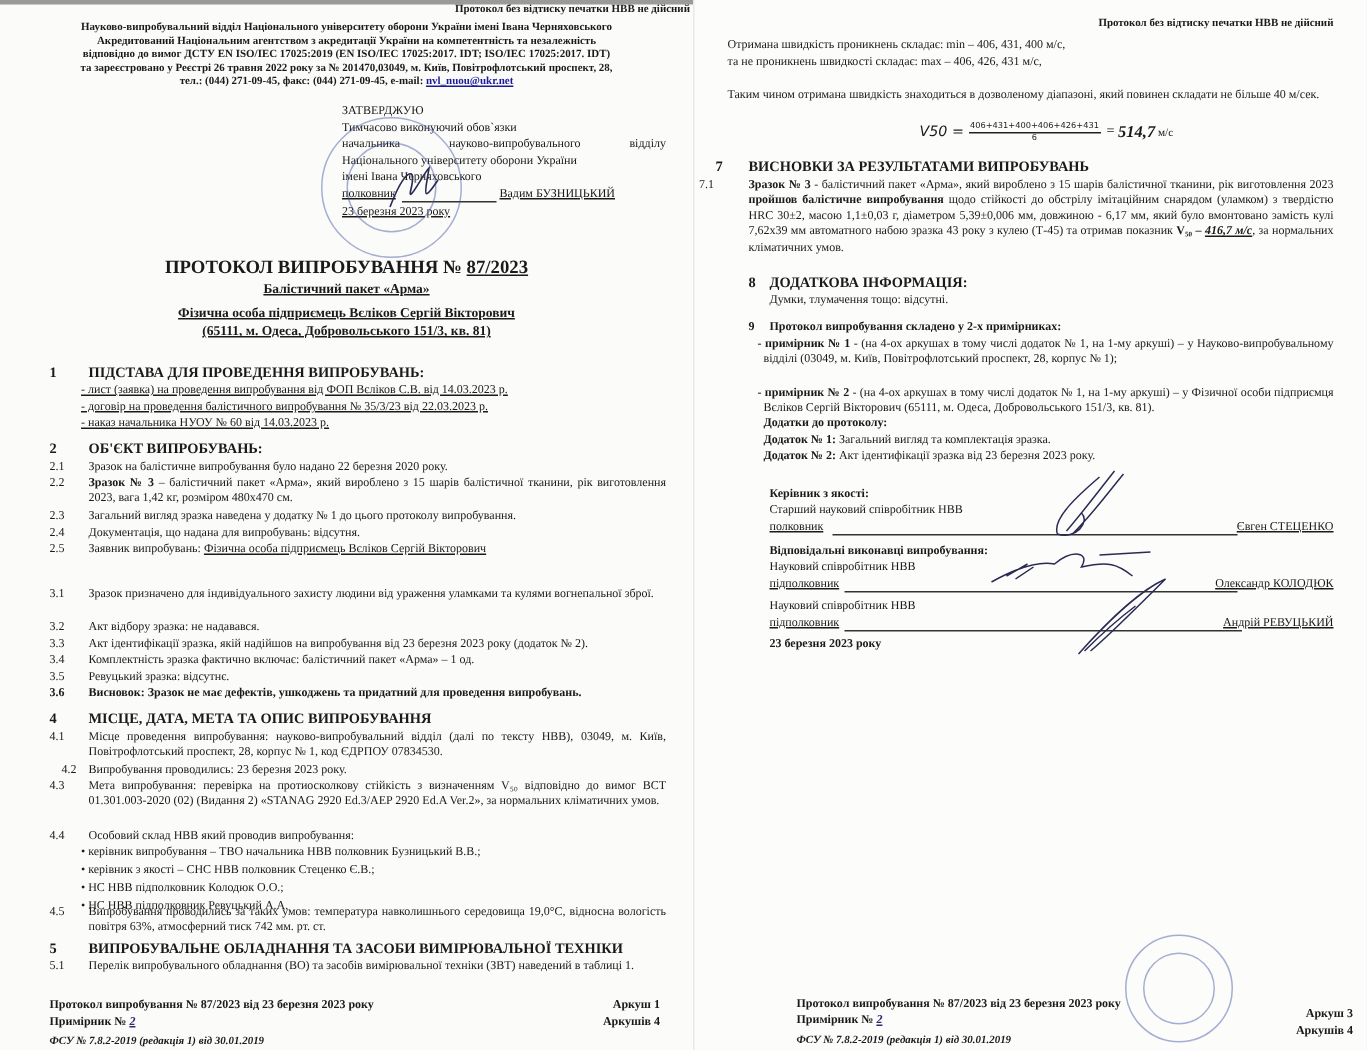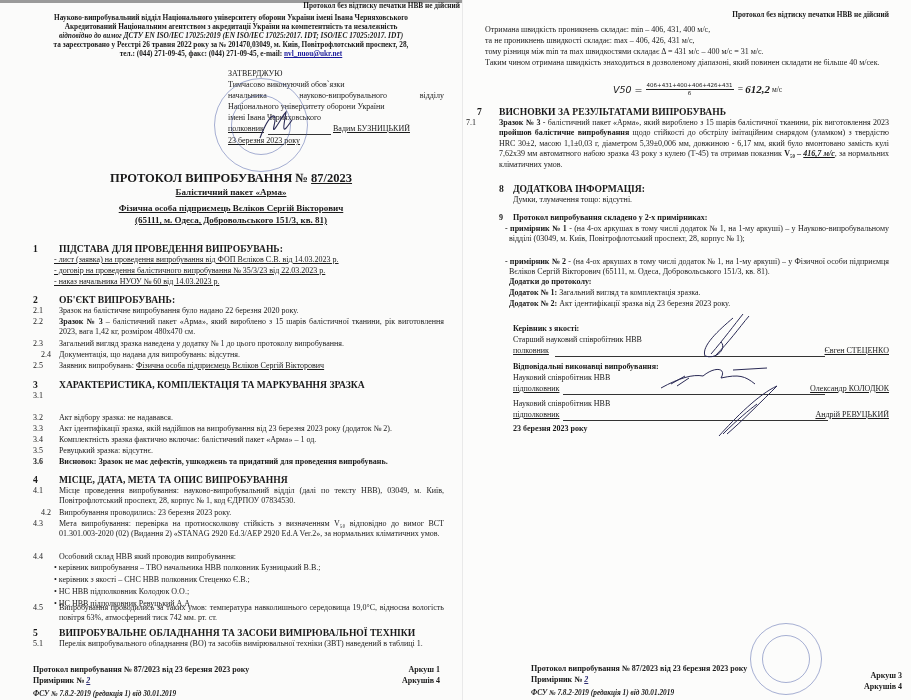--- a/index.html
+++ b/index.html
@@ -29,21 +29,21 @@
 </style>
 </head>
 <body>
 
 <div class="page" id="page-left">
   <div class="topbar"></div>
   <div class="abs b f7" style="right:2px;top:1px;">Протокол без відтиску печатки НВВ не дійсний</div>
 
   <div class="abs b f7 c" style="left:0;width:462px;top:13px;">Науково-випробувальний відділ Національного університету оборони України імені Івана Черняховського</div>
   <div class="abs b f7 c" style="left:0;width:462px;top:22px;">Акредитований Національним агентством з акредитації України на компетентність та незалежність</div>
-  <div class="abs b f7 c" style="left:0;width:462px;top:31px;font-style:italic;">відповідно до вимог ДСТУ EN ISO/IEC 17025:2019 (EN ISO/IEC 17025:2017. IDT; ISO/IEC 17025:2017. IDT)</div>
+  <div class="abs b f7 c" style="left:0;width:462px;top:31px;">відповідно до вимог ДСТУ EN ISO/IEC 17025:2019 (EN ISO/IEC 17025:2017. IDT; ISO/IEC 17025:2017. IDT)</div>
   <div class="abs b f7 c" style="left:0;width:462px;top:40px;">та зареєстровано у Реєстрі 26 травня 2022 року за № 201470,03049, м. Київ, Повітрофлотський проспект, 28,</div>
   <div class="abs b f7 c" style="left:0;width:462px;top:49px;">
     <span>тел.: (044) 271-09-45, факс: (044) 271-09-45, e-mail: </span><span class="link">nvl_nuou@ukr.net</span>
   </div>
 
   <div class="abs f8" style="left:228px;top:69px;">ЗАТВЕРДЖУЮ</div>
   <div class="abs f8" style="left:228px;top:80px;">Тимчасово виконуючий обов`язки</div>
   <div class="abs f8" style="left:228px;top:91px;width:216px;text-align:justify;text-align-last:justify;white-space:normal;">начальника науково-випробувального відділу</div>
   <div class="abs f8" style="left:228px;top:102px;">Національного університету оборони України</div>
   <div class="abs f8" style="left:228px;top:113px;">імені Івана Черняховського</div>
@@ -70,25 +70,25 @@
   <div class="abs h2" style="left:33px;top:243px;"><span class="num">1</span><span>ПІДСТАВА ДЛЯ ПРОВЕДЕННЯ ВИПРОБУВАНЬ:</span></div>
   <div class="abs f8 u" style="left:54px;top:255px;">- лист (заявка) на проведення випробування від ФОП Вєліков С.В. від 14.03.2023 р.</div>
   <div class="abs f8 u" style="left:54px;top:266px;">- договір на проведення балістичного випробування № 35/3/23 від 22.03.2023 р.</div>
   <div class="abs f8 u" style="left:54px;top:277px;">- наказ начальника НУОУ № 60 від 14.03.2023 р.</div>
 
   <div class="abs h2" style="left:33px;top:294px;"><span class="num">2</span><span>ОБ'ЄКТ ВИПРОБУВАНЬ:</span></div>
   <div class="abs f8" style="left:33px;top:306px;"><span class="num">2.1</span><span>Зразок на балістичне випробування було надано 22 березня 2020 року.</span></div>
   <div class="abs f8" style="left:33px;top:317px;"><span class="num">2.2</span></div>
   <div class="abs f8 wrap" style="left:59px;top:317px;width:385px;"><b>Зразок № 3</b><span> – балістичний пакет «Арма», який вироблено з 15 шарів балістичної тканини, рік виготовлення 2023, вага 1,42 кг, розміром 480х470 см.</span></div>
   <div class="abs f8" style="left:33px;top:339px;"><span class="num">2.3</span><span>Загальний вигляд зразка наведена у додатку № 1 до цього протоколу випробування.</span></div>
-  <div class="abs f8" style="left:33px;top:350px;text-align:center;"><span class="num">2.4</span><span>Документація, що надана для випробувань: відсутня.</span></div>
+  <div class="abs f8" style="left:33px;top:350px;"><span class="num">2.4</span><span>Документація, що надана для випробувань: відсутня.</span></div>
   <div class="abs f8" style="left:33px;top:361px;"><span class="num">2.5</span><span>Заявник випробувань: </span><span class="u">Фізична особа підприємець Вєліков Сергій Вікторович</span></div>
 
-  <div class="abs h2" style="left:33px;top:379px;"><span class="num">3</span><span>ХАРАКТЕРИСТИКА, КОМПЛЕКТАЦІЯ ТА МАРКУВАННЯ ЗРАЗКА</span></div>
   <div class="abs f8" style="left:33px;top:391px;"><span class="num">3.1</span></div>
+  <div class="abs f8 wrap" style="left:59px;top:391px;width:385px;">Зразок призначено для індивідуального захисту людини від ураження уламками та кулями вогнепальної зброї.</div>
   <div class="abs f8" style="left:33px;top:413px;"><span class="num">3.2</span><span>Акт відбору зразка: не надавався.</span></div>
   <div class="abs f8" style="left:33px;top:424px;"><span class="num">3.3</span><span>Акт ідентифікації зразка, якій надійшов на випробування від 23 березня 2023 року (додаток № 2).</span></div>
   <div class="abs f8" style="left:33px;top:435px;"><span class="num">3.4</span><span>Комплектність зразка фактично включає: балістичний пакет «Арма» – 1 од.</span></div>
   <div class="abs f8" style="left:33px;top:446px;"><span class="num">3.5</span><span>Ревуцький зразка: відсутнє.</span></div>
   <div class="abs f8" style="left:33px;top:457px;font-weight:bold;"><span class="num">3.6</span><span>Висновок: Зразок не має дефектів, ушкоджень та придатний для проведення випробувань.</span></div>
 
   <div class="abs h2" style="left:33px;top:474px;"><span class="num">4</span><span>МІСЦЕ, ДАТА, МЕТА ТА ОПИС ВИПРОБУВАННЯ</span></div>
   <div class="abs f8" style="left:33px;top:486px;"><span class="num">4.1</span></div>
   <div class="abs f8 wrap" style="left:59px;top:486px;width:385px;">Місце проведення випробування: науково-випробувальний відділ (далі по тексту НВВ), 03049, м. Київ, Повітрофлотський проспект, 28, корпус № 1, код ЄДРПОУ 07834530.</div>
   <div class="abs f8" style="left:33px;top:508px;text-align:center;"><span class="num">4.2</span><span>Випробування проводились: 23 березня 2023 року.</span></div>
@@ -112,30 +112,29 @@
   <div class="abs b i f7" style="left:33px;top:689px;">ФСУ № 7.8.2-2019 (редакція 1) від 30.01.2019</div>
   <div class="abs b f8" style="right:22px;top:665px;">Аркуш 1</div>
   <div class="abs b f8" style="right:22px;top:676px;">Аркушів 4</div>
 </div>
 
 <div class="page" id="page-right">
   <div class="abs b f7" style="right:22px;top:10px;">Протокол без відтиску печатки НВВ не дійсний</div>
 
   <div class="abs f8" style="left:22px;top:25px;">Отримана швидкість проникнень складає: min – 406, 431, 400 м/с,</div>
   <div class="abs f8" style="left:22px;top:36px;">та не проникнень швидкості складає: max – 406, 426, 431 м/с,</div>
-  <div class="abs f8" style="left:22px;top:47px;">тому різниця між min та max швидкостями складає Δ = 431 м/с – 400 м/с = 31 м/с.</div>
   <div class="abs f8 wrap" style="left:22px;top:58px;width:400px;">Таким чином отримана швидкість знаходиться в дозволеному діапазоні, який повинен складати не більше 40 м/сек.</div>
 
   <div class="abs" style="left:150px;top:79px;height:24px;">
     <span style="font-family:'DejaVu Sans',sans-serif;font-size:9.5px;font-style:italic;vertical-align:middle;">V50 = </span>
     <span style="display:inline-block;vertical-align:middle;text-align:center;font-family:'DejaVu Sans',sans-serif;font-size:5.5px;line-height:7px;">
       <span style="display:block;border-bottom:0.8px solid #222;padding:0 1px;">406+431+400+406+426+431</span>
       <span style="display:block;">6</span>
     </span>
-    <span style="font-size:9.5px;vertical-align:middle;"> = </span><b class="i" style="font-size:11px;vertical-align:middle;">612,2</b><span style="font-size:7.5px;vertical-align:middle;"> м/с</span>
+    <span style="font-size:9.5px;vertical-align:middle;"> = </span><b class="i" style="font-size:11px;vertical-align:middle;">514,7</b><span style="font-size:7.5px;vertical-align:middle;"> м/с</span>
   </div>
 
   <div class="abs h2" style="left:14px;top:106px;"><span class="num" style="width:22px">7</span><span>ВИСНОВКИ ЗА РЕЗУЛЬТАТАМИ ВИПРОБУВАНЬ</span></div>
   <div class="abs f8" style="left:3px;top:118px;">7.1</div>
   <div class="abs f8 wrap" style="left:36px;top:118px;width:390px;">
     <b>Зразок № 3</b><span> - балістичний пакет «Арма», який вироблено з 15 шарів балістичної тканини, рік виготовлення 2023 </span><b>пройшов балістичне випробування</b><span> щодо стійкості до обстрілу імітаційним снарядом (уламком) з твердістю HRC 30±2, масою 1,1±0,03 г, діаметром 5,39±0,006 мм, довжиною - 6,17 мм, який було вмонтовано замість кулі 7,62х39 мм автоматного набою зразка 43 року з кулею (Т-45) та отримав показник </span><b>V₅₀ – </b><b class="i u">416,7 м/с</b><span>, за нормальних кліматичних умов.</span>
   </div>
 
   <div class="abs h2" style="left:36px;top:183px;"><span class="num" style="width:14px">8</span><span>ДОДАТКОВА ІНФОРМАЦІЯ:</span></div>
   <div class="abs f8" style="left:50px;top:195px;">Думки, тлумачення тощо: відсутні.</div>

